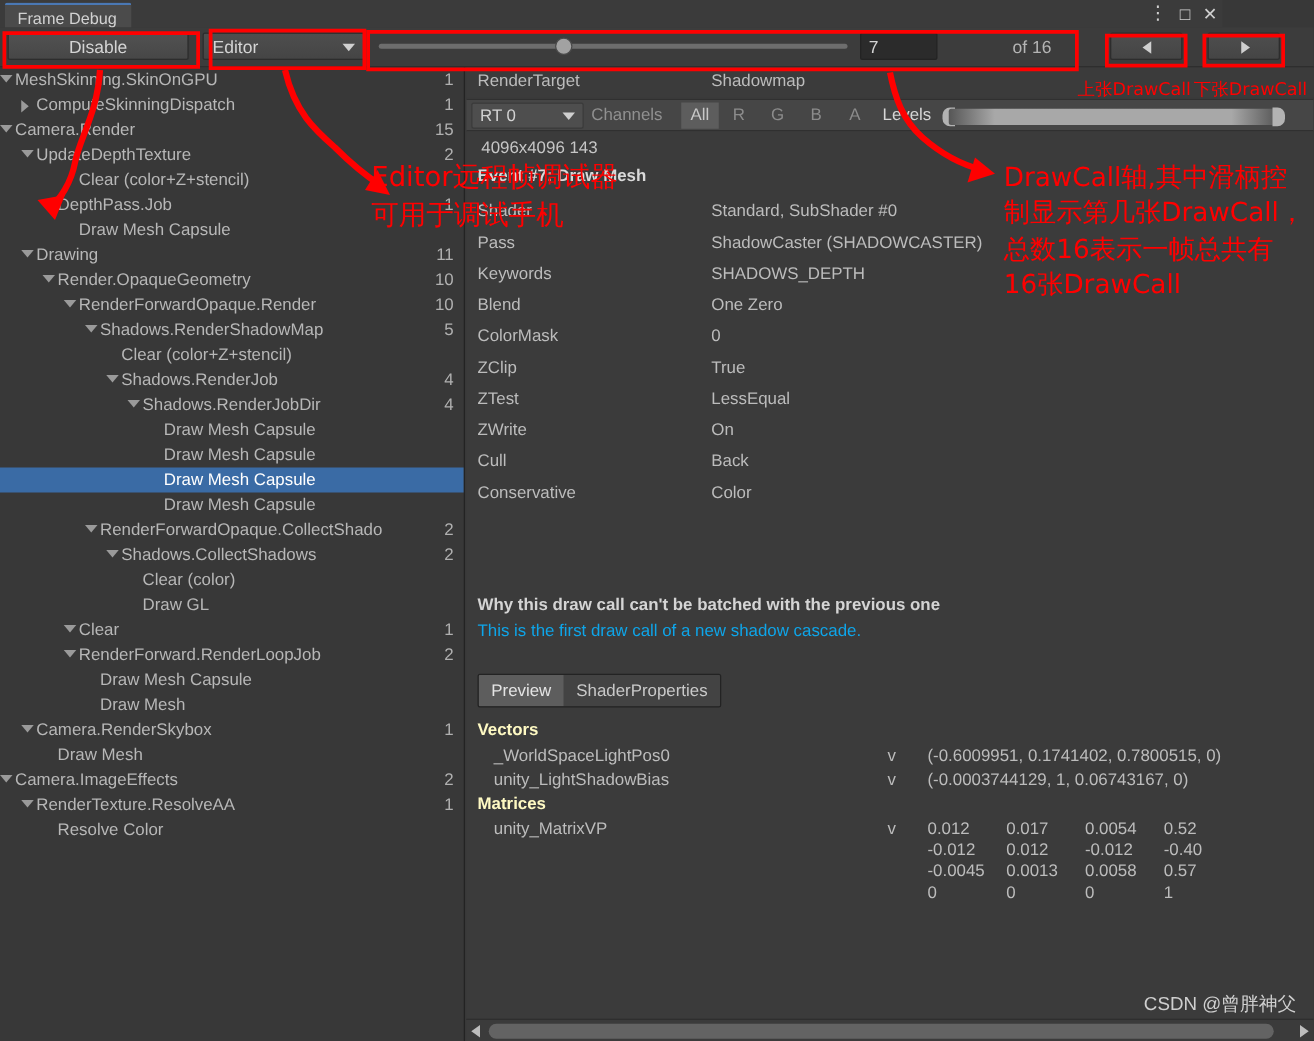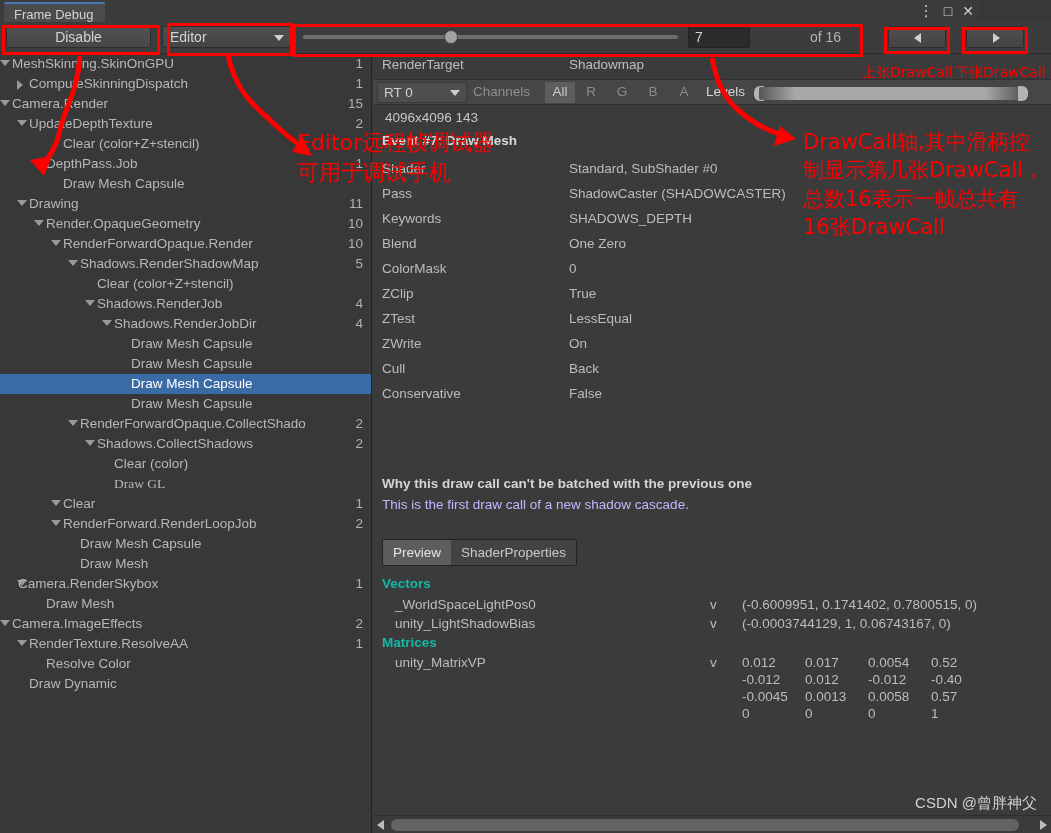--- a/index.html
+++ b/index.html
@@ -211,37 +211,37 @@
   .kv { position: absolute; left: 0; width: 678px; height: 25px; }
   .kv .k { position: absolute; left: 9px; top: 0; color: #bcbcbc; font-size: 13.5px; }
   .kv .v { position: absolute; left: 196px; top: 0; color: #bcbcbc; font-size: 13.5px; }
 
   .why-title {
     position: absolute; left: 9px; top: 422px;
     color: #d4d4d4; font-size: 13.5px; font-weight: bold;
   }
   .why-body {
     position: absolute; left: 9px; top: 443px;
-    color: #c4b5fd; font-size: 13.5px;
+    color: #0ea5e9; font-size: 13.5px;
   }
 
   .tabs {
     position: absolute; left: 9px; top: 485px; height: 27px;
     display: flex; border: 1px solid #232323; border-radius: 2px;
     overflow: hidden;
   }
   .tabs .t {
     padding: 0 10px; height: 25px; line-height: 25px;
     font-size: 13.5px; color: #c9c9c9; background: #434343;
   }
   .tabs .t.active { background: #5d5d5d; color: #e4e4e4; }
 
   .sect-title {
     position: absolute; left: 9px;
-    color: #14b8a6; font-size: 13.5px; font-weight: bold;
+    color: #fef9c3; font-size: 13.5px; font-weight: bold;
   }
   .prop-name {
     position: absolute; left: 22px;
     color: #bcbcbc; font-size: 13.5px;
   }
   .prop-v {
     position: absolute; left: 337px;
     color: #bcbcbc; font-size: 13.5px;
   }
   .prop-val {
@@ -429,21 +429,21 @@
       </div>
       <div class="row" style="top: 0px;">
         <span class="tw open" style="left: 85px;"></span>
         <span class="label" style="left: 97px;">Shadows.CollectShadows</span>
         <span class="count">2</span>
       </div>
       <div class="row" style="top: 0px;">
         <span class="label" style="left: 114px;">Clear (color)</span>
         <span class="count"></span>
       </div>
-      <div class="row" style="top: 0px; font-family: Liberation Serif, serif;">
+      <div class="row" style="top: 0px;">
         <span class="label" style="left: 114px;">Draw GL</span>
         <span class="count"></span>
       </div>
       <div class="row" style="top: 0px;">
         <span class="tw open" style="left: 51px;"></span>
         <span class="label" style="left: 63px;">Clear</span>
         <span class="count">1</span>
       </div>
       <div class="row" style="top: 0px;">
         <span class="tw open" style="left: 51px;"></span>
@@ -453,43 +453,39 @@
       <div class="row" style="top: 0px;">
         <span class="label" style="left: 80px;">Draw Mesh Capsule</span>
         <span class="count"></span>
       </div>
       <div class="row" style="top: 0px;">
         <span class="label" style="left: 80px;">Draw Mesh</span>
         <span class="count"></span>
       </div>
       <div class="row" style="top: 0px;">
         <span class="tw open" style="left: 17px;"></span>
-        <span class="label" style="left: 18px;">Camera.RenderSkybox</span>
+        <span class="label" style="left: 29px;">Camera.RenderSkybox</span>
         <span class="count">1</span>
       </div>
       <div class="row" style="top: 0px;">
         <span class="label" style="left: 46px;">Draw Mesh</span>
         <span class="count"></span>
       </div>
       <div class="row" style="top: 0px;">
         <span class="tw open" style="left: 0px;"></span>
         <span class="label" style="left: 12px;">Camera.ImageEffects</span>
         <span class="count">2</span>
       </div>
       <div class="row" style="top: 0px;">
         <span class="tw open" style="left: 17px;"></span>
         <span class="label" style="left: 29px;">RenderTexture.ResolveAA</span>
         <span class="count">1</span>
       </div>
       <div class="row" style="top: 0px;">
         <span class="label" style="left: 46px;">Resolve Color</span>
-        <span class="count"></span>
-      </div>
-      <div class="row" style="top: 0px;">
-        <span class="label" style="left: 29px;">Draw Dynamic</span>
         <span class="count"></span>
       </div>
     </div>
 
   <div class="detail">
 
     <div class="rt-header">
       <div class="k">RenderTarget</div>
       <div class="v">Shadowmap</div>
     </div>
@@ -550,21 +546,21 @@
           <div class="kv" style="top: 230px;">
             <span class="k">ZWrite</span>
             <span class="v">On</span>
           </div>
           <div class="kv" style="top: 255px;">
             <span class="k">Cull</span>
             <span class="v">Back</span>
           </div>
           <div class="kv" style="top: 280px;">
             <span class="k">Conservative</span>
-            <span class="v">False</span>
+            <span class="v">Color</span>
           </div>
         </div>
     </div>
 
     <div class="why-title">Why this draw call can't be batched with the previous one</div>
     <div class="why-body">This is the first draw call of a new shadow cascade.</div>
 
     <div class="tabs" id="detail-tabs">
         <div class="t active">Preview</div>
         <div class="t">ShaderProperties</div>

